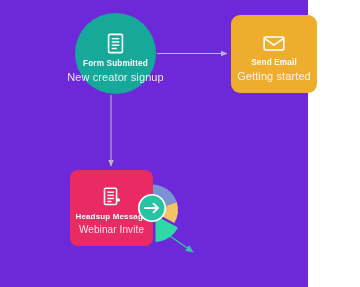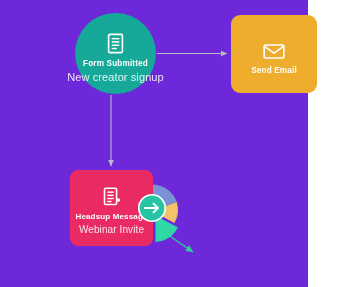--- a/index.html
+++ b/index.html
@@ -213,20 +213,21 @@
   </div>
 
   <div id="email-node">
     <div class="icon-wrap">
       <svg class="node-icon" viewBox="0 0 26 18" width="22" height="15">
         <rect x="1.2" y="1.2" width="23.6" height="15.6" rx="2" fill="none" stroke="#ffffff" stroke-width="2"></rect>
         <path d="M2.4,3.4 L13,11 L23.6,3.4" fill="none" stroke="#ffffff" stroke-width="2" stroke-linecap="round" stroke-linejoin="round"></path>
       </svg>
     </div>
     <div class="node-title">Send Email</div>
+    <div class="node-sub">Getting started</div>
   </div>
 
   <div id="message-node">
     <div class="icon-wrap">
       <svg class="node-icon" viewBox="0 0 24 24" width="20" height="20">
         <rect x="3" y="1.4" width="14.5" height="19.6" rx="1.6" fill="none" stroke="#ffffff" stroke-width="1.9"></rect>
         <line x1="6.4" y1="6.2" x2="14.1" y2="6.2" stroke="#ffffff" stroke-width="1.7"></line>
         <line x1="6.4" y1="10" x2="14.1" y2="10" stroke="#ffffff" stroke-width="1.7"></line>
         <line x1="6.4" y1="13.8" x2="14.1" y2="13.8" stroke="#ffffff" stroke-width="1.7"></line>
         <line x1="6.4" y1="17.4" x2="11.4" y2="17.4" stroke="#ffffff" stroke-width="1.7"></line>

